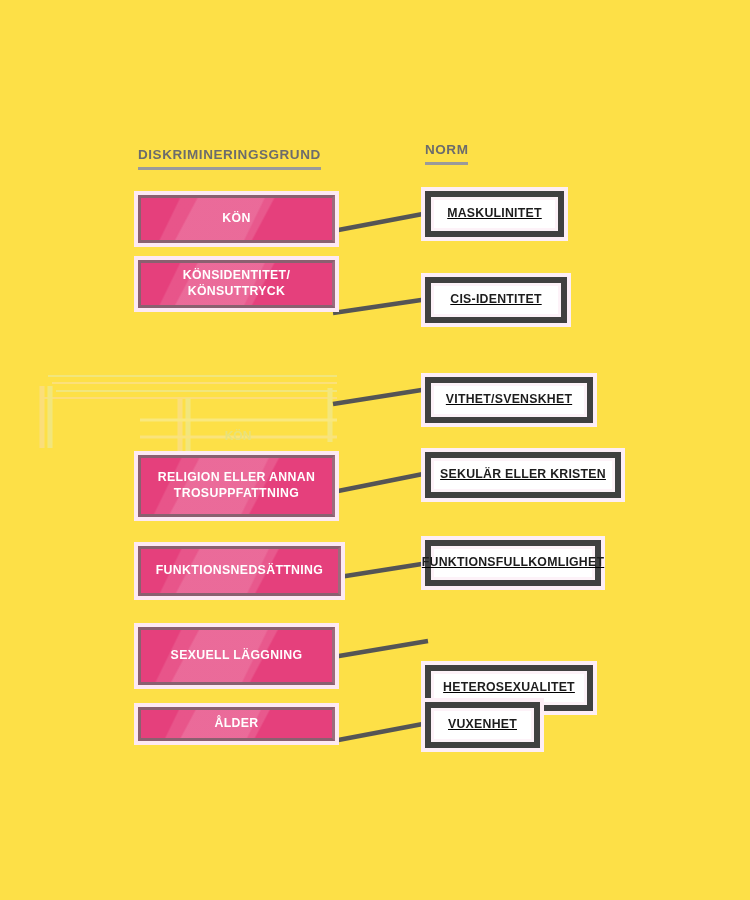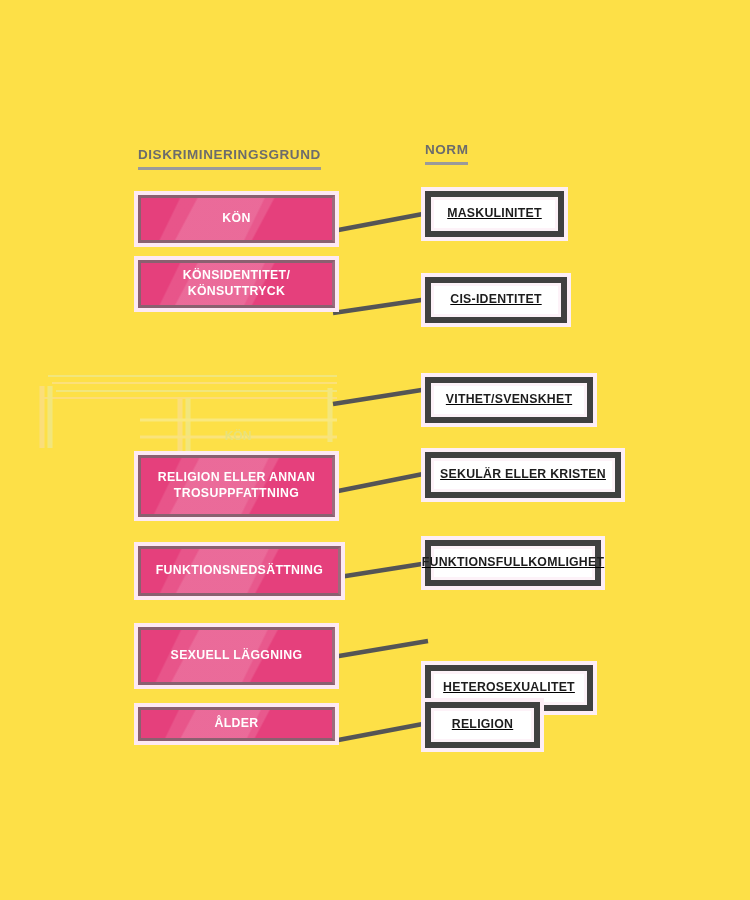--- a/index.html
+++ b/index.html
@@ -215,16 +215,16 @@
   </div>
   <div class="norm-box" style="left:425px; top:621px; width:168px; height:46px;margin-top:44px;">
     <span class="lbl">HETEROSEXUALITET</span>
   </div>
 
   <div class="ground-box" style="left:138px; top:707px; width:197px; height:34px;">
     <span class="glint"></span>
     <span class="lbl">ÅLDER</span>
   </div>
   <div class="norm-box" style="left:425px; top:702px; width:115px; height:46px;">
-    <span class="lbl">RELIGION</span>
+    <span class="lbl">VUXENHET</span>
   </div>
 
 </div>
 
 </body></html>

